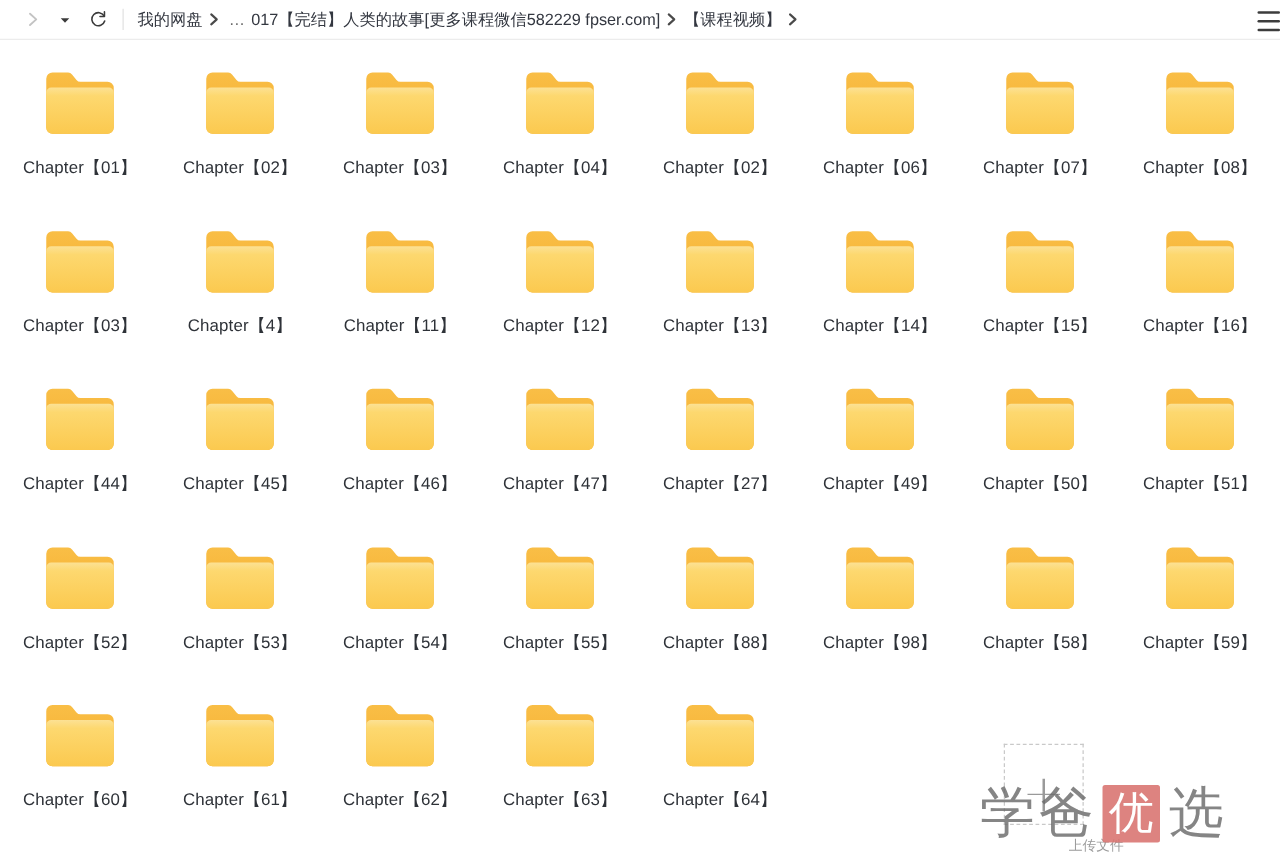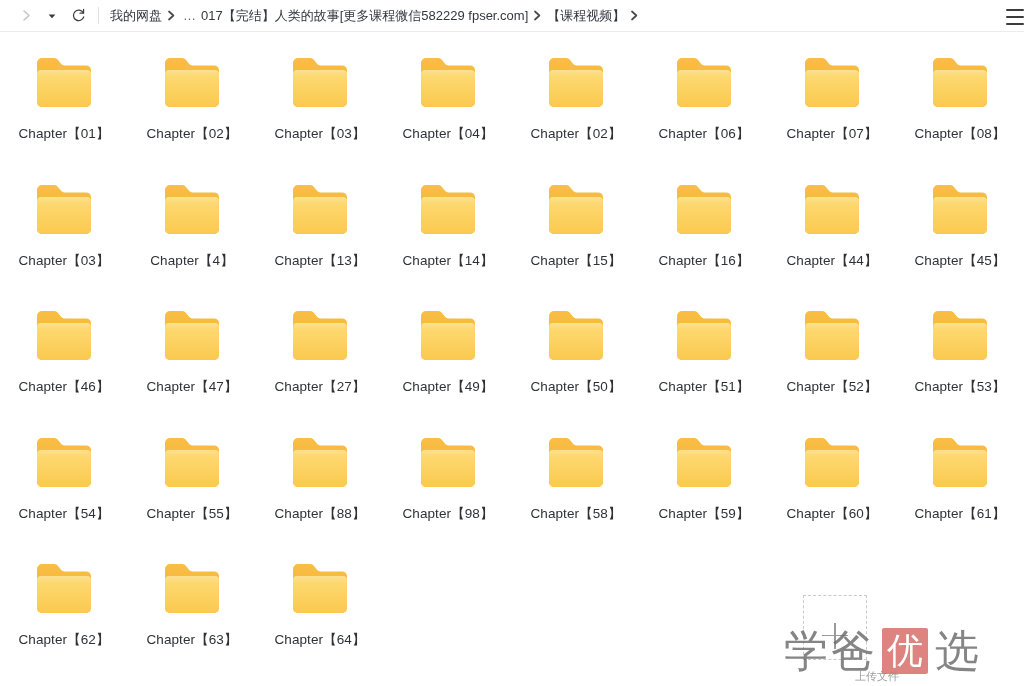--- a/index.html
+++ b/index.html
@@ -683,21 +683,105 @@
                  V48
                  a5 5 0 0 1 -5 5
                  H9
                  a5 5 0 0 1 -5 -5
                  Z" fill="url(#fgFront9)"></path>
       </svg>
     </span>
     <span class="file-label">Chapter【4】</span>
   </div>
 
-
+  <div class="file-item">
+    <span class="folder-icon">
+      <svg viewBox="0 0 62 58" xmlns="http://www.w3.org/2000/svg">
+        <defs>
+          <linearGradient id="fgBack10" x1="0" y1="0" x2="0" y2="1">
+            <stop offset="0" stop-color="#F9BE46"></stop>
+            <stop offset="1" stop-color="#F5AE2E"></stop>
+          </linearGradient>
+          <linearGradient id="fgFront10" x1="0" y1="0" x2="0" y2="1">
+            <stop offset="0" stop-color="#FCE194"></stop>
+            <stop offset="0.18" stop-color="#FDD86F"></stop>
+            <stop offset="1" stop-color="#FBC94F"></stop>
+          </linearGradient>
+        </defs>
+
+        <path d="M4 9
+                 a5 5 0 0 1 5-5
+                 h12.5
+                 a4 4 0 0 1 3.1 1.5
+                 l3.6 4.4
+                 a4 4 0 0 0 3.1 1.5
+                 H53
+                 a5 5 0 0 1 5 5
+                 V48
+                 a5 5 0 0 1 -5 5
+                 H9
+                 a5 5 0 0 1 -5 -5
+                 Z" fill="url(#fgBack10)"></path>
+
+        <path d="M4 20
+                 a4 4 0 0 1 4-4
+                 H54
+                 a4 4 0 0 1 4 4
+                 V48
+                 a5 5 0 0 1 -5 5
+                 H9
+                 a5 5 0 0 1 -5 -5
+                 Z" fill="url(#fgFront10)"></path>
+      </svg>
+    </span>
+    <span class="file-label">Chapter【11】</span>
+  </div>
+
+  <div class="file-item">
+    <span class="folder-icon">
+      <svg viewBox="0 0 62 58" xmlns="http://www.w3.org/2000/svg">
+        <defs>
+          <linearGradient id="fgBack11" x1="0" y1="0" x2="0" y2="1">
+            <stop offset="0" stop-color="#F9BE46"></stop>
+            <stop offset="1" stop-color="#F5AE2E"></stop>
+          </linearGradient>
+          <linearGradient id="fgFront11" x1="0" y1="0" x2="0" y2="1">
+            <stop offset="0" stop-color="#FCE194"></stop>
+            <stop offset="0.18" stop-color="#FDD86F"></stop>
+            <stop offset="1" stop-color="#FBC94F"></stop>
+          </linearGradient>
+        </defs>
+
+        <path d="M4 9
+                 a5 5 0 0 1 5-5
+                 h12.5
+                 a4 4 0 0 1 3.1 1.5
+                 l3.6 4.4
+                 a4 4 0 0 0 3.1 1.5
+                 H53
+                 a5 5 0 0 1 5 5
+                 V48
+                 a5 5 0 0 1 -5 5
+                 H9
+                 a5 5 0 0 1 -5 -5
+                 Z" fill="url(#fgBack11)"></path>
+
+        <path d="M4 20
+                 a4 4 0 0 1 4-4
+                 H54
+                 a4 4 0 0 1 4 4
+                 V48
+                 a5 5 0 0 1 -5 5
+                 H9
+                 a5 5 0 0 1 -5 -5
+                 Z" fill="url(#fgFront11)"></path>
+      </svg>
+    </span>
+    <span class="file-label">Chapter【12】</span>
+  </div>
 
   <div class="file-item">
     <span class="folder-icon">
       <svg viewBox="0 0 62 58" xmlns="http://www.w3.org/2000/svg">
         <defs>
           <linearGradient id="fgBack12" x1="0" y1="0" x2="0" y2="1">
             <stop offset="0" stop-color="#F9BE46"></stop>
             <stop offset="1" stop-color="#F5AE2E"></stop>
           </linearGradient>
           <linearGradient id="fgFront12" x1="0" y1="0" x2="0" y2="1">

